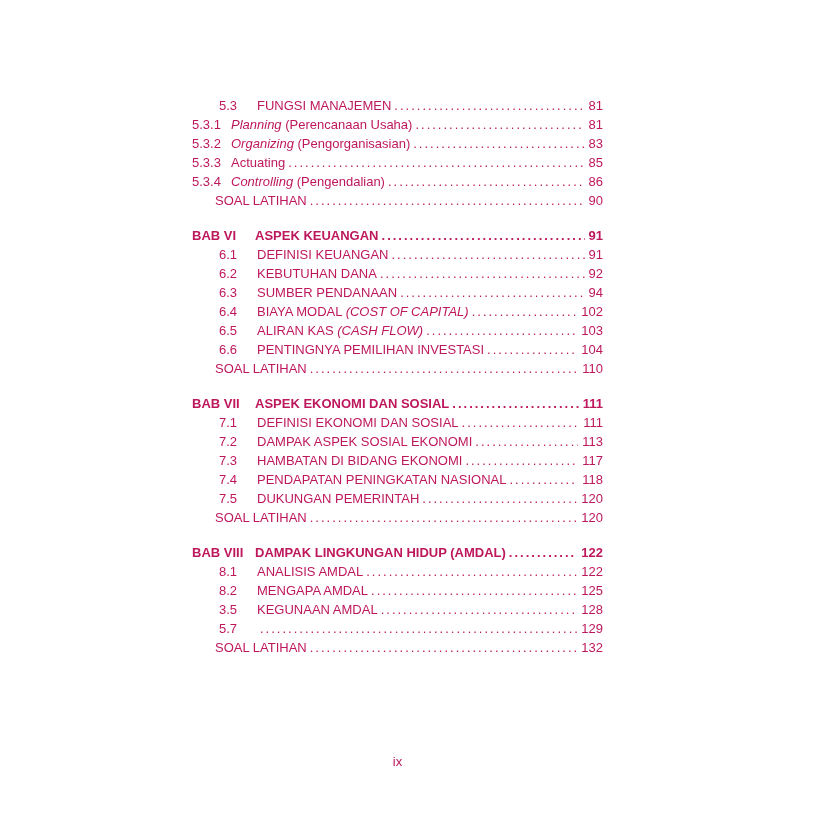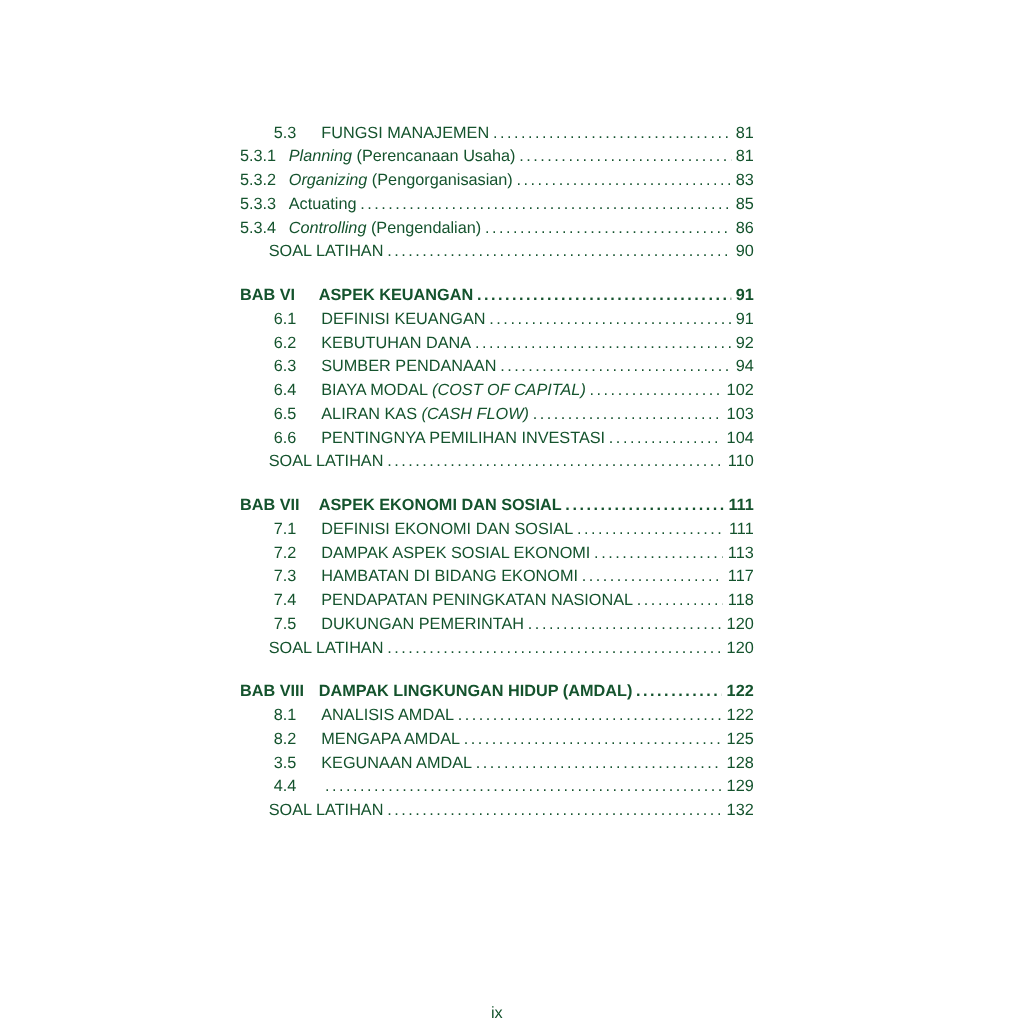--- a/index.html
+++ b/index.html
@@ -9,21 +9,21 @@
     height: 820px;
     overflow: hidden;
     background: #ffffff;
   }
   .sheet {
     position: relative;
     width: 820px;
     height: 820px;
     background: #ffffff;
     font-family: "Liberation Sans", sans-serif;
-    color: #14532d;
+    color: #be185d;
     font-size: 13px;
   }
   .toc {
     position: absolute;
     left: 192px;
     top: 96px;
     width: 411px;
   }
   .toc-group + .toc-group { margin-top: 16px; }
   .row {
@@ -50,21 +50,20 @@
   .leader::after {
     content: "........................................................................................................................";
   }
   .pg { flex: 0 0 auto; text-align: left; }
   .footer {
     position: absolute;
     left: 192px;
     top: 754px;
     width: 411px;
     text-align: center;
-    margin-top: 48px;
   }
 </style>
 </head>
 <body>
 
 <div class="sheet">
   <div class="toc" id="toc-root">
       <div class="toc-group">
         <div class="row section">
           <span class="num">5.3</span>
@@ -213,21 +212,21 @@
           <span class="leader"></span>
           <span class="pg">125</span>
         </div>
         <div class="row section">
           <span class="num">3.5</span>
           <span class="title"><span>KEGUNAAN AMDAL</span></span>
           <span class="leader"></span>
           <span class="pg">128</span>
         </div>
         <div class="row section">
-          <span class="num">4.4</span>
+          <span class="num">5.7</span>
           <span class="leader"></span>
           <span class="pg">129</span>
         </div>
         <div class="row soal">
           <span class="title"><span>SOAL LATIHAN</span></span>
           <span class="leader"></span>
           <span class="pg">132</span>
         </div>
       </div>
     </div>

